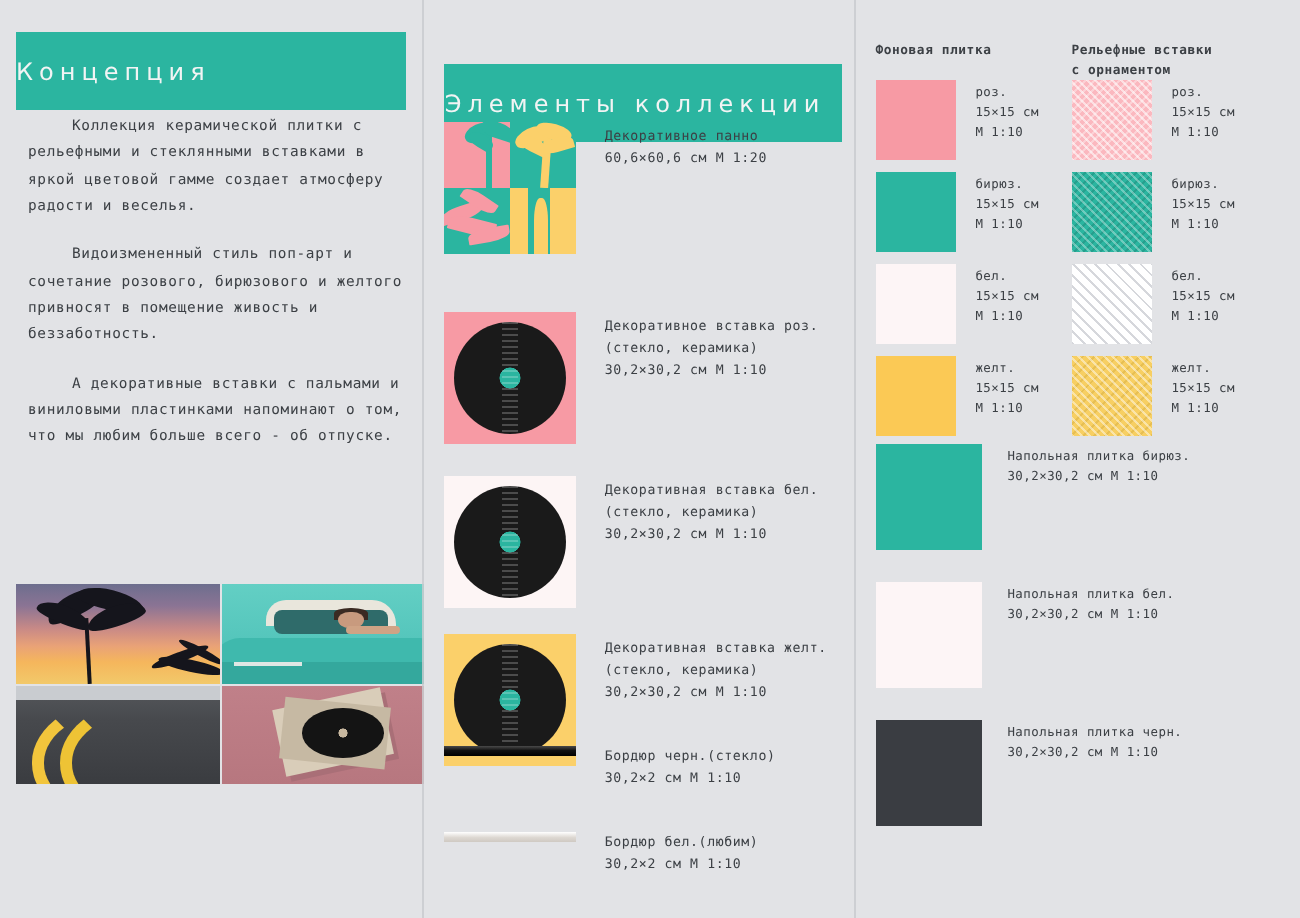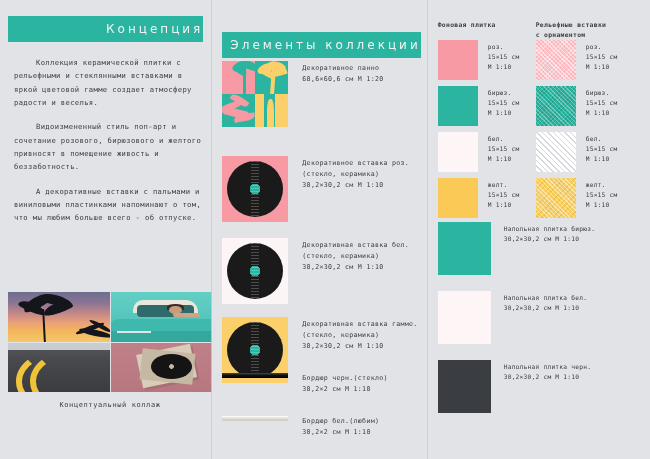--- a/index.html
+++ b/index.html
@@ -15,23 +15,23 @@
   
   .col{position:relative;height:100%;box-sizing:border-box;}
   .col-concept{width:212px;}
   .col-elements{width:215px;margin-top:16px;}
   .col-tiles{width:223px;}
 
   .vdivider{width:1px;height:100%;background:#c9cbcf;opacity:.85;}
 
   
   .hdr{
-    position:absolute;left:8px;right:8px;top:16px;height:26px;
+    position:absolute;left:8px;right:8px;top:16px;height:39px;
     background:#2bb5a0;
-    display:flex;align-items:center;justify-content:flex-end;
+    display:flex;align-items:center;justify-content:flex-start;
   }
   .hdr span{
     color:#f2f4f4;font-size:12px;letter-spacing:3px;
     font-family:"DejaVu Sans","Liberation Sans",sans-serif;
     white-space:nowrap;
   }
   .col-elements .hdr{left:10px;right:6px;}
 
   
   .concept-body{
@@ -210,21 +210,20 @@
           <div class="l2"></div>
         </div>
 
         <div class="cq q-rec">
           <div class="stack"></div>
           <div class="stack2"></div>
           <div class="disc"></div>
         </div>
 
       </div>
-      <div class="collage-cap">Концептуальный коллаж</div>
     </div>
   </div>
 
   <div class="vdivider"></div>
 
   <div class="col col-elements">
 
     <div class="hdr">
       <span>Элементы коллекции</span>
     </div>
@@ -295,21 +294,21 @@
 
     <div class="elem" style="top:301px;">
       <div class="thumb bg-yellow">
         <div class="vinyl">
             <div class="disc">
               <div class="gl"></div>
             </div>
           </div>
       </div>
       <div class="etxt">
-        <div>Декоративная вставка гамме.</div>
+        <div>Декоративная вставка желт.</div>
         <div>(стекло, керамика)</div>
         <div>30,2×30,2 см М 1:10</div>
       </div>
     </div>
 
     <div class="elem strip-row" style="top:357px;">
       <div class="strip">
         <div class="strip-black"></div>
       </div>
       <div class="etxt">

